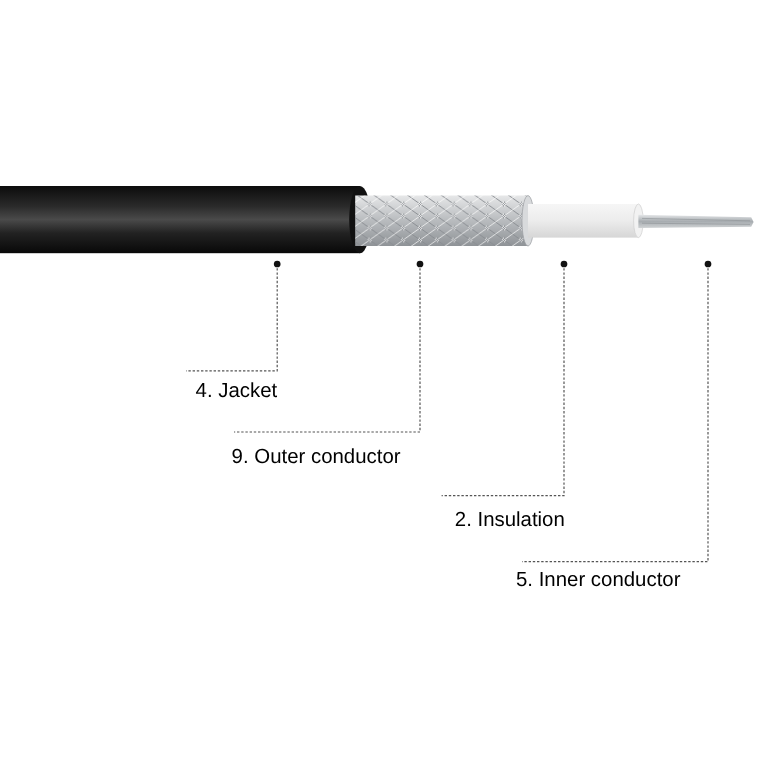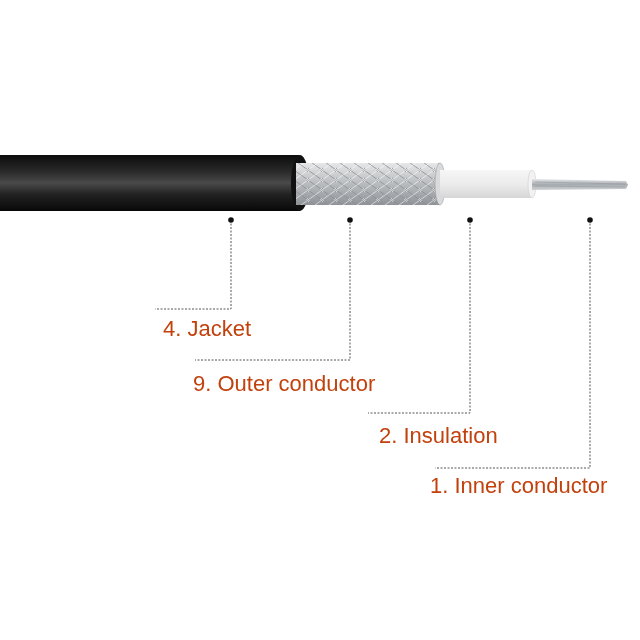--- a/index.html
+++ b/index.html
@@ -1,18 +1,18 @@
 <!DOCTYPE html>
 <html><head>
 <meta charset="utf-8">
 <style>
   html, body { margin:0; padding:0; background:#ffffff; }
   body { width:640px; height:640px; position:relative; overflow:hidden; font-family:"Liberation Sans", sans-serif; }
   .canvas { position:absolute; left:0; top:0; width:640px; height:640px; }
-  .label { position:absolute; font-size:22px; color:#c2410c; white-space:nowrap; }
+  .label { position:absolute; font-size:17px; color:#000000; white-space:nowrap; }
 </style>
 </head>
 <body>
 
 <svg class="canvas" viewBox="0 0 640 640" width="640" height="640" xmlns="http://www.w3.org/2000/svg">
   <defs>
     <linearGradient id="jacketGrad" x1="0" y1="0" x2="0" y2="1">
       <stop offset="0" stop-color="#0c0c0c"></stop>
       <stop offset="0.3" stop-color="#2a2a2a"></stop>
       <stop offset="0.5" stop-color="#4a4a4a"></stop>
@@ -71,13 +71,13 @@
     <circle cx="231" cy="220" r="2.8"></circle>
     <circle cx="350" cy="220" r="2.8"></circle>
     <circle cx="470" cy="220" r="2.8"></circle>
     <circle cx="590" cy="220" r="2.8"></circle>
   </g>
 </svg>
 
 <div class="label" style="left:163px; top:316px;">4. Jacket</div>
 <div class="label" style="left:193px; top:371px;">9. Outer conductor</div>
 <div class="label" style="left:368px; top:423px;margin-left:11px;">2. Insulation</div>
-<div class="label" style="left:430px; top:473px;">1. Inner conductor</div>
+<div class="label" style="left:430px; top:473px;">5. Inner conductor</div>
 
 </body></html>

